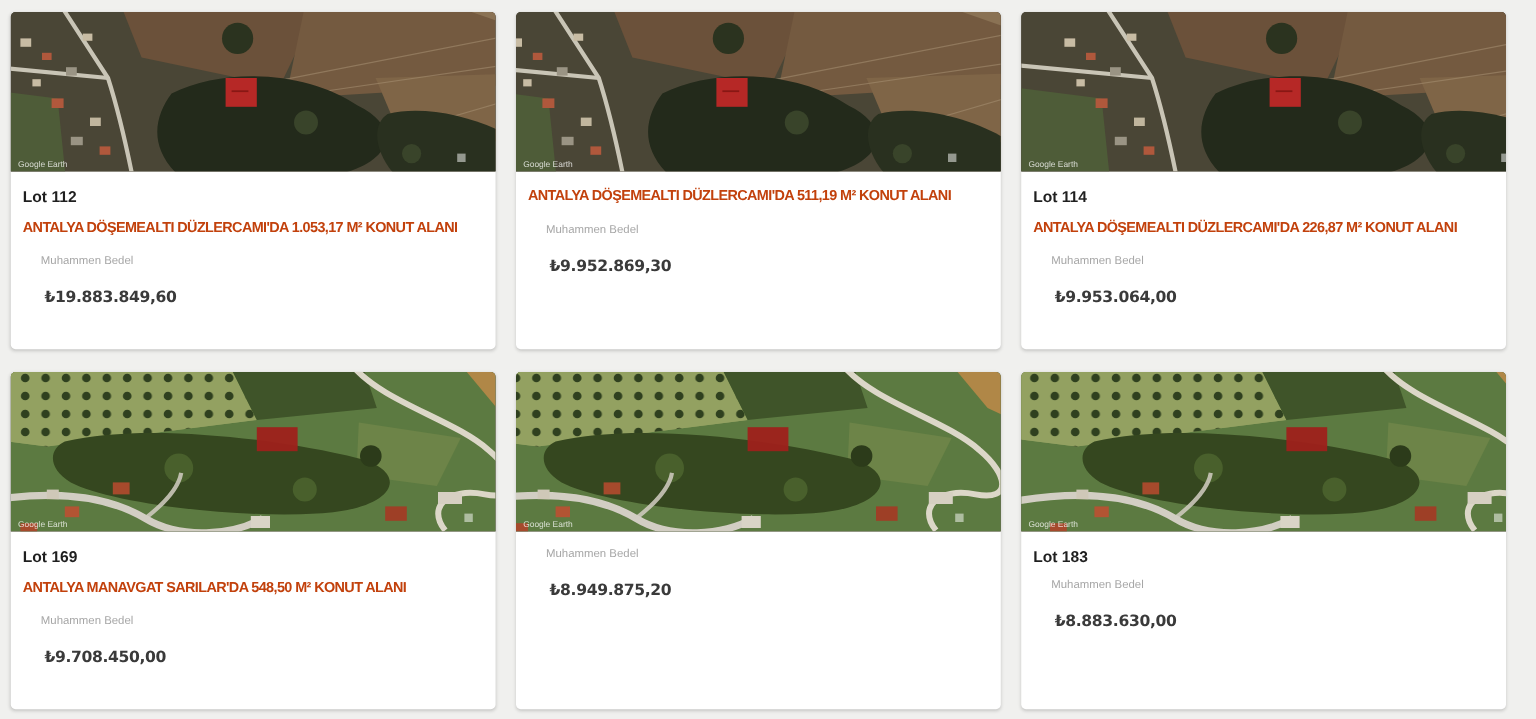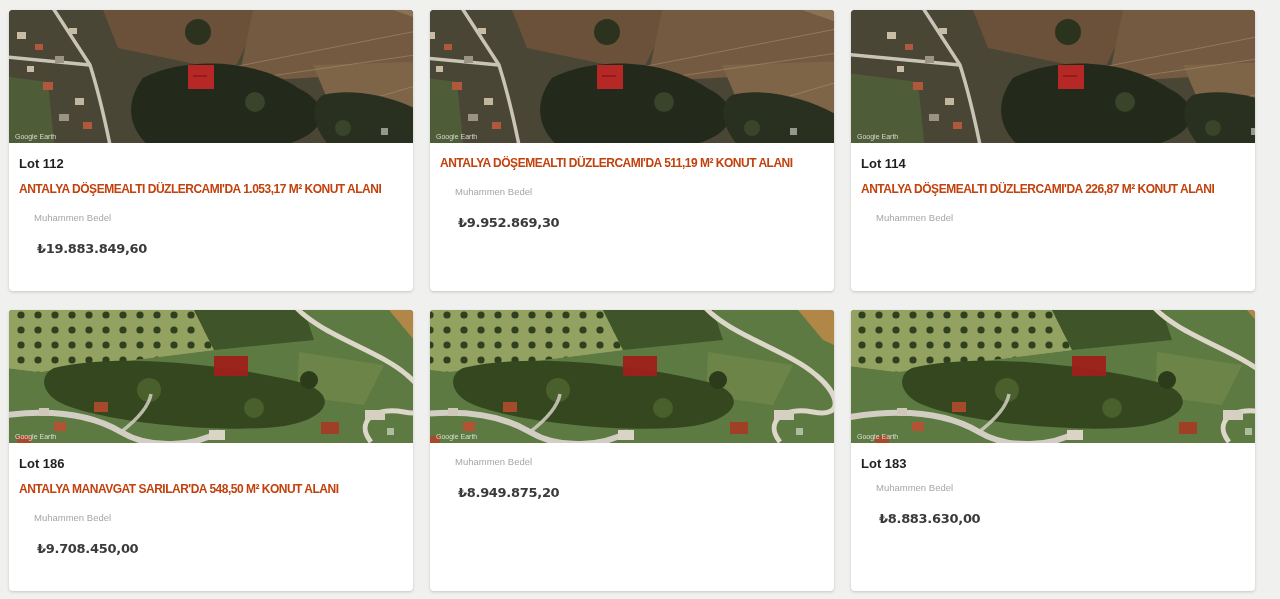--- a/index.html
+++ b/index.html
@@ -169,32 +169,33 @@
     <div class="map-wrap">
       <svg width="404" height="133" viewBox="0 0 404 133">
         <use href="#map-farm" x="12"></use>
         <text x="6" y="129" font-size="7" fill="#ffffff" opacity="0.75">Google Earth</text>
       </svg>
     </div>
     <div class="card-body">
       <div class="lot">Lot 114</div>
       <div class="title">ANTALYA DÖŞEMEALTI DÜZLERCAMI'DA 226,87 M² KONUT ALANI</div>
       <div class="appraisal">Muhammen Bedel</div>
+      <div class="price">₺9.953.064,00</div>
     </div>
   </div>
 
   <div class="card">
     <div class="map-wrap">
       <svg width="404" height="133" viewBox="0 0 404 133">
         <use href="#map-village" x="-10"></use>
         <text x="6" y="129" font-size="7" fill="#ffffff" opacity="0.75">Google Earth</text>
       </svg>
     </div>
     <div class="card-body">
-      <div class="lot">Lot 186</div>
+      <div class="lot">Lot 169</div>
       <div class="title">ANTALYA MANAVGAT SARILAR'DA 548,50 M² KONUT ALANI</div>
       <div class="appraisal">Muhammen Bedel</div>
       <div class="price">₺9.708.450,00</div>
     </div>
   </div>
 
   <div class="card">
     <div class="map-wrap">
       <svg width="404" height="133" viewBox="0 0 404 133">
         <use href="#map-village" x="-22"></use>

